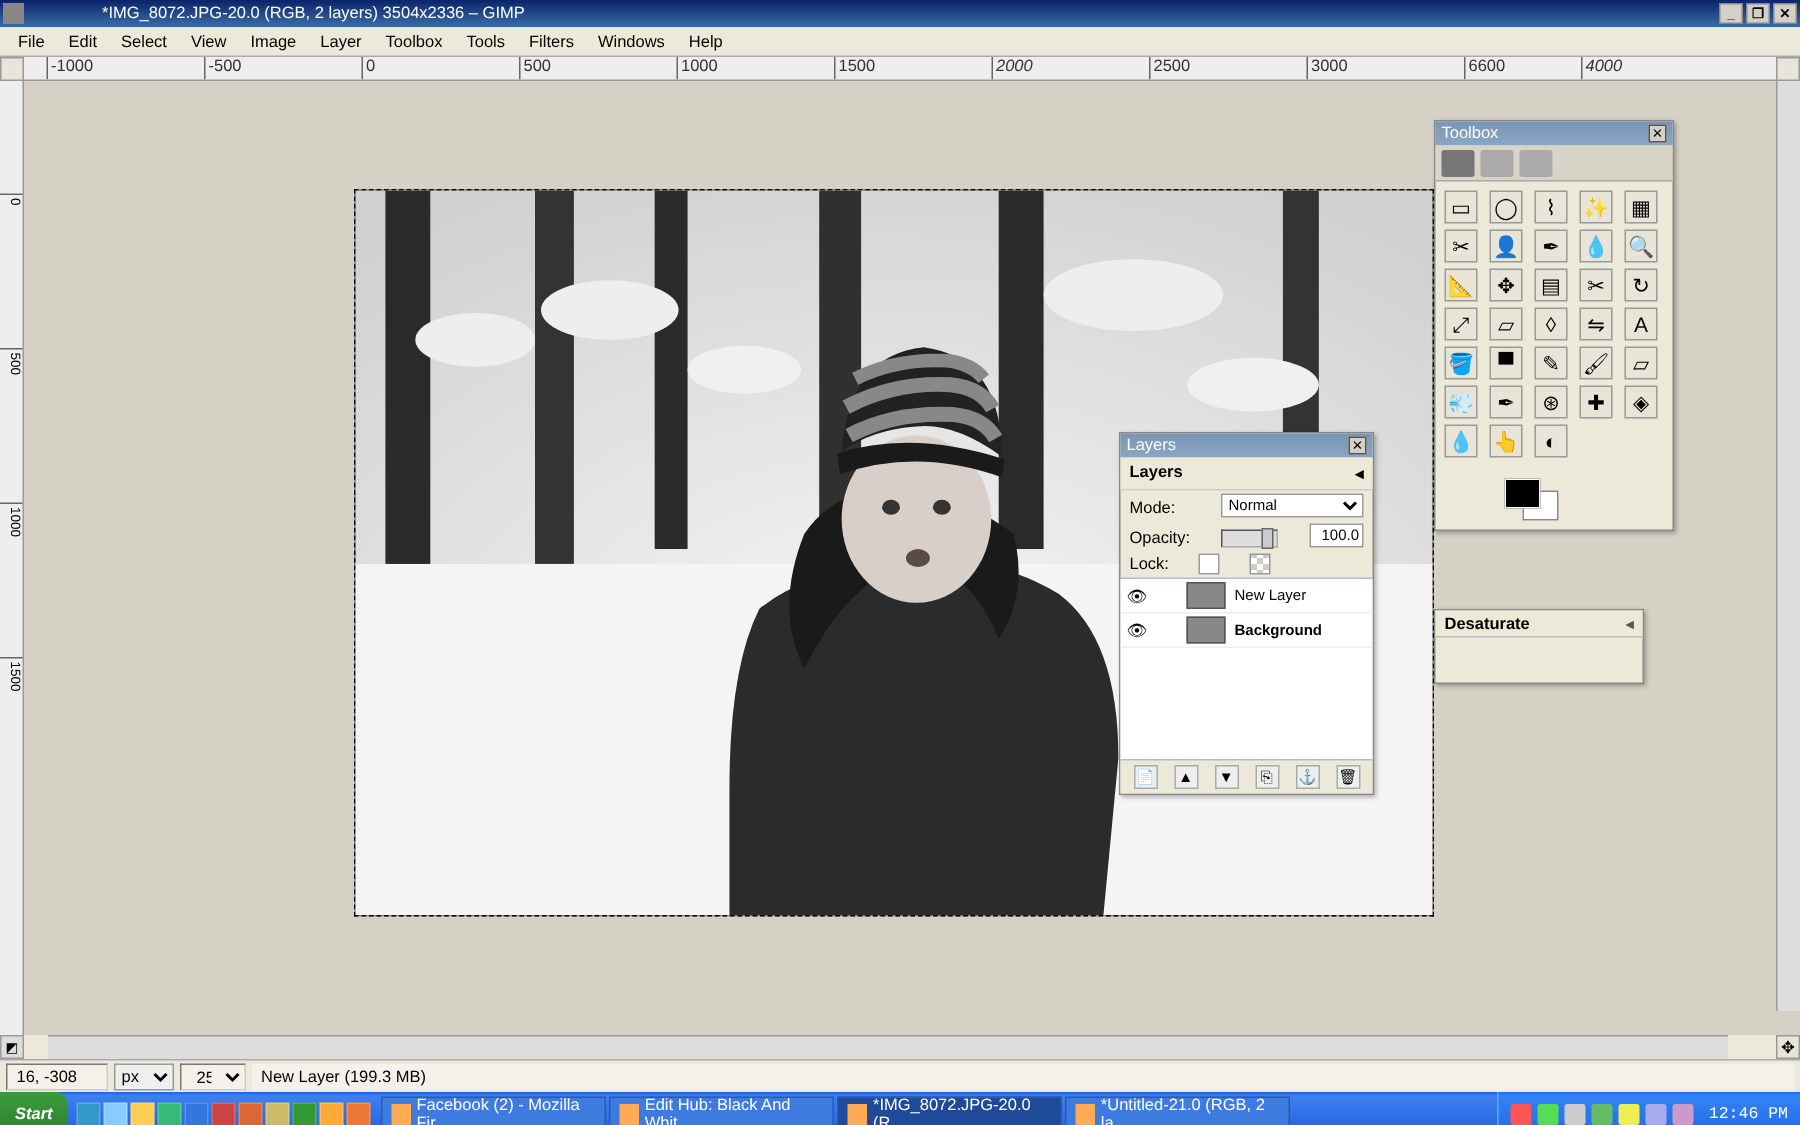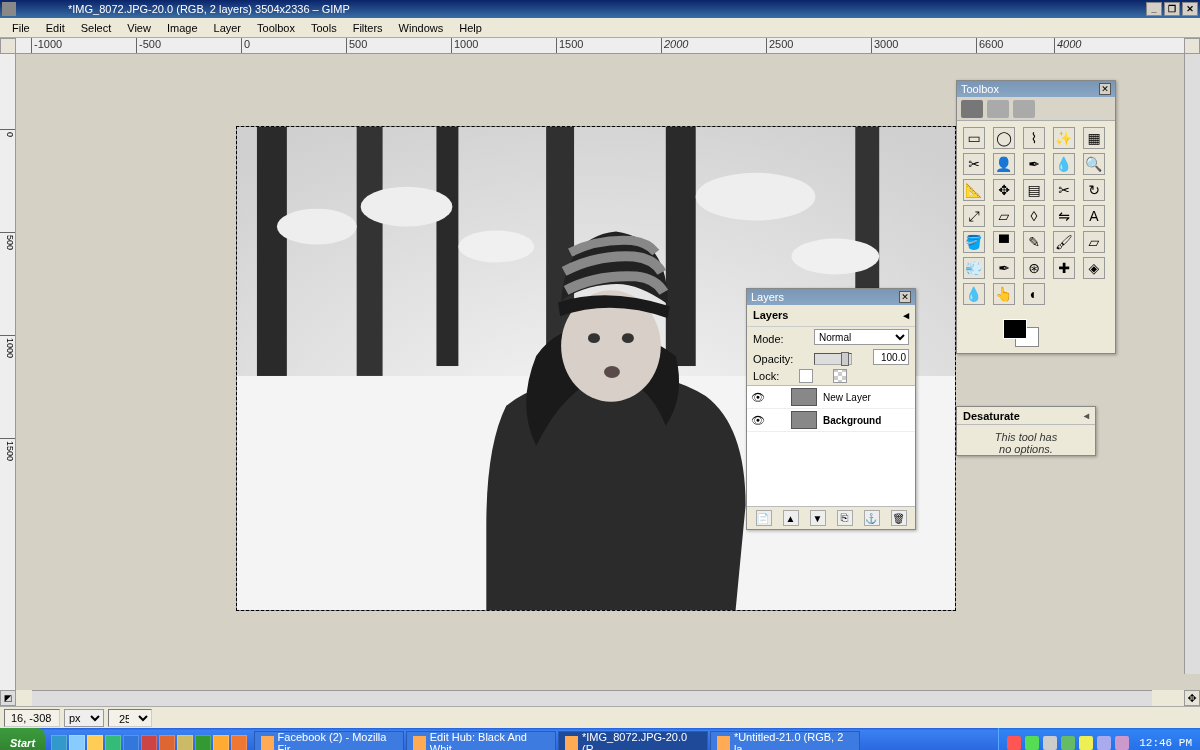--- a/index.html
+++ b/index.html
@@ -75,21 +75,21 @@
 
 .scroll-v { position:absolute; right:0; top:0; bottom:16px; width:16px; background:#ddd; border-left:1px solid #999;}
 .scroll-h-wrap { height:16px; display:flex; background:#ece9d8;}
 .scroll-h { flex:1; background:#ddd; border-top:1px solid #999; margin-left:16px; margin-right:32px;}
 .scroll-btn { width:16px; height:16px; background:#ddd; border:1px solid #999; display:flex;align-items:center;justify-content:center;font-size:9px;}
 .nav-btn { width:16px; height:16px; background:#e8e5d8; border:1px solid #999; display:flex;align-items:center;justify-content:center;}
 
 
 .statusbar { height: 22px; background:#ece9d8; border-top:1px solid #aaa; display:flex; align-items:center; padding:0 4px; gap:4px;}
 .statusbar .cell { border:1px inset #ccc; padding:2px 6px; height:18px; display:flex; align-items:center; background:#f4f2e8;}
-.statusbar .coords { width:56px;}
+.statusbar .coords { width:68px;}
 .statusbar select.unit { width:40px; height:18px; border:1px solid #999;}
 .statusbar .zoom { width:44px;}
 .statusbar .info { flex:1; border:none;}
 
 
 .taskbar { height:30px; background: linear-gradient(to bottom, #245edb, #3b81f0 8%, #245edb); display:flex; align-items:center; color:white;}
 .start-btn { height:30px; background: linear-gradient(to bottom, #3c9b3c, #2e7d2e); padding:0 10px; display:flex; align-items:center; font-weight:bold; font-style:italic; border-radius:0 8px 8px 0; cursor:pointer;}
 .ql { display:flex; gap:2px; padding:0 6px;}
 .ql-icon { width:16px; height:16px; background:#8bc; border:1px solid #fff3; cursor:pointer;}
 .task-btn { height:24px; background:#3d7be0; border:1px solid #2a5bb0; padding:0 6px; display:flex; align-items:center; gap:4px; cursor:pointer; max-width:150px; overflow:hidden; margin:0 1px;}
@@ -204,20 +204,21 @@
 <div class="scroll-h-wrap">
   <div class="scroll-btn">◩</div>
   <div class="scroll-h"></div>
   <div class="nav-btn">✥</div>
 </div>
 
 <div class="statusbar">
   <div class="cell coords">16, -308</div>
   <select class="unit"><option>px</option></select>
   <select class="cell zoom"><option>25 %</option></select>
+  <div class="cell info">New Layer (199.3 MB)</div>
 </div>
 
 <div class="panel toolbox">
   <div class="panel-title">
     <span>Toolbox</span>
     <div class="panel-close">✕</div>
   </div>
   <div class="panel-tabs">
     <div class="panel-tab" style="background:#777"></div>
     <div class="panel-tab" style="background:#aaa"></div>
@@ -262,24 +263,20 @@
     <div class="swatch-fg"></div>
     <div class="swatch-bg"></div>
   </div>
 </div>
 
 <div class="panel desaturate-panel">
   <div class="desat-title">
     <span>Desaturate</span>
     <span class="arrow">◂</span>
   </div>
-  <div class="body">
-    <div>This tool has</div>
-    <div>no options.</div>
-  </div>
 </div>
 
 <div class="panel layers-panel">
   <div class="panel-title">
     <span>Layers</span>
     <div class="panel-close">✕</div>
   </div>
   <div class="section-label">
     <span>Layers</span>
     <span>◂</span>

